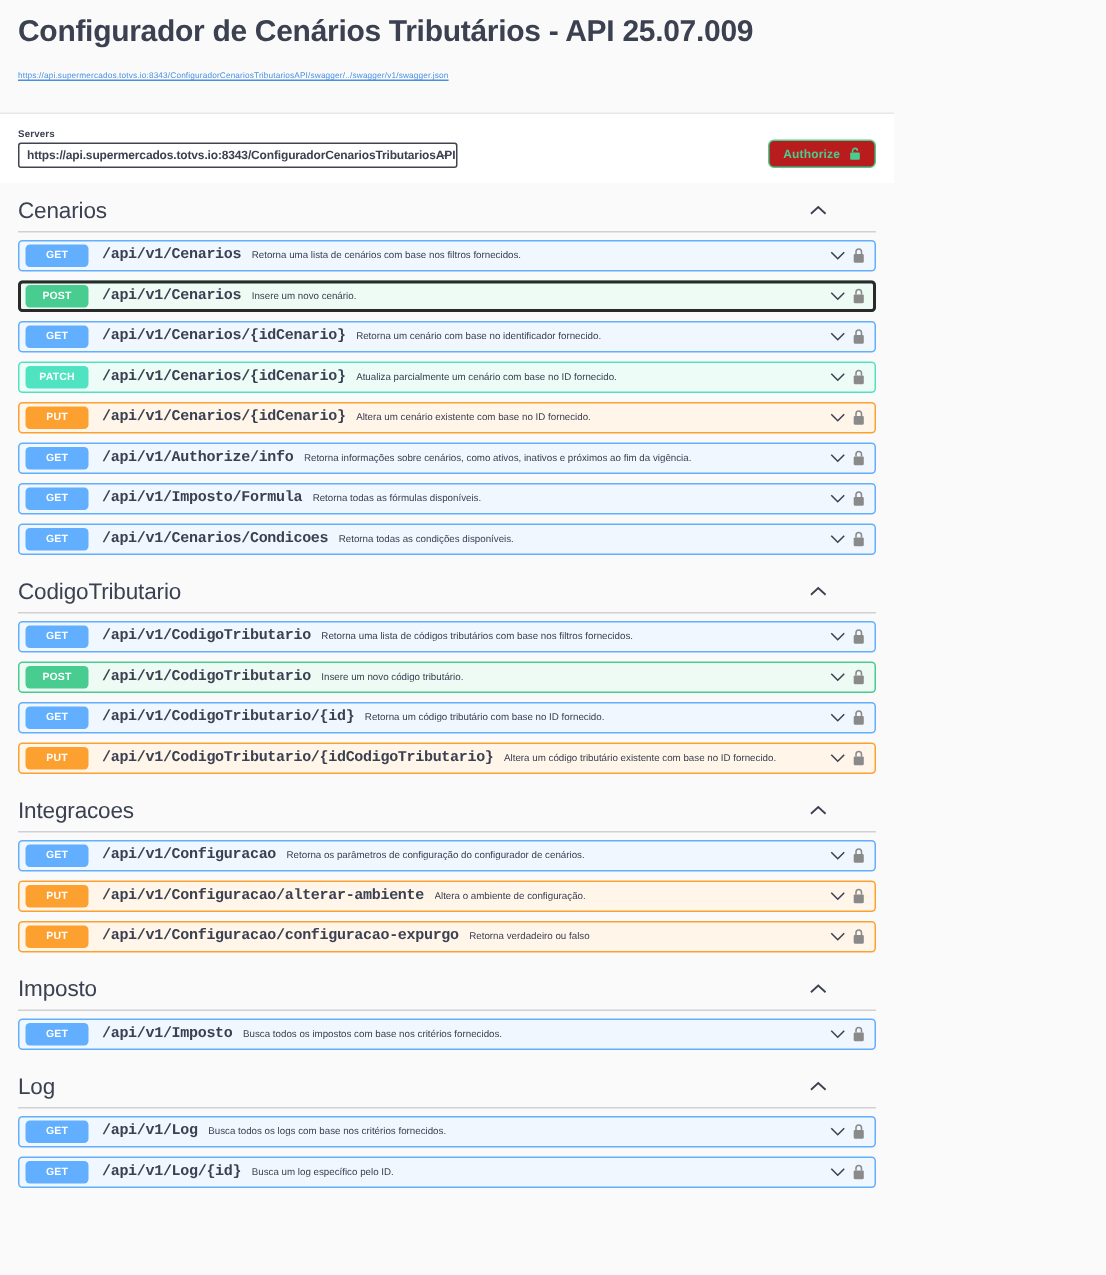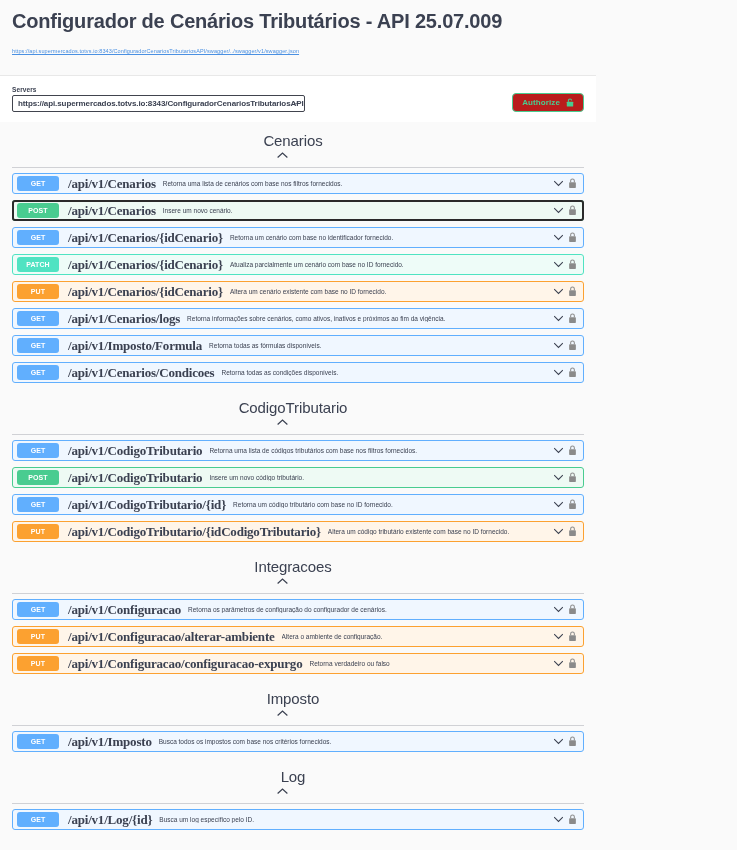--- a/index.html
+++ b/index.html
@@ -60,21 +60,20 @@
   .lock-sm { width: 8px; height: 9px; display: block; }
 
   
   .sections { padding: 0 12px; }
   .tag-section { margin-bottom: 0; }
   .tag-header {
     display: flex; align-items: center; justify-content: space-between;
     padding: 10px 10px 5px 0px; cursor: pointer;
     border-bottom: 1px solid rgba(59,65,81,0.22);
     margin-bottom: 0;
-    flex-direction: column;
   }
   .tag-name {
     font-size: 15px; color: #3b4151; font-weight: normal;
     letter-spacing: -0.1px;
   }
   .tag-arrow { width: 13px; height: 13px; margin-right: 22px; }
 
   
   .op-list { padding-top: 5px; }
   .op-row {
@@ -87,22 +86,22 @@
   .op-method {
     width: 42px; min-width: 42px; height: 15px;
     margin-left: 4px;
     border-radius: 3px;
     display: flex; align-items: center; justify-content: center;
     color: #ffffff; font-size: 7px; font-weight: bold;
     letter-spacing: 0.1px;
     font-family: "Liberation Sans", sans-serif;
   }
   .op-path {
-    font-family: Liberation Serif, serif;
-    font-size: 13px; font-weight: bold; color: #3b4151;
+    font-family: Liberation Mono, monospace;
+    font-size: 10px; font-weight: bold; color: #3b4151;
     margin-left: 9px; white-space: nowrap;
     letter-spacing: -0.2px;
   }
   .op-summary {
     font-size: 6.5px; color: #3b4151;
     margin-left: 7px; white-space: nowrap;
     overflow: hidden; text-overflow: ellipsis; flex: 1;
     letter-spacing: 0px;
   }
   .op-chevron {
@@ -219,21 +218,21 @@
             <svg class="op-chevron" viewBox="0 0 14 9">
               <path d="M1.5 1.5 L7 7 L12.5 1.5" fill="none" stroke="#3b4151" stroke-width="1.3"></path>
             </svg>
             <svg class="op-lock" viewBox="0 0 14 18">
               <rect x="1.5" y="7" width="11" height="9.5" rx="1.2" fill="#8a8a8a"></rect>
               <path d="M4 7 V4.6 a3 3 0 0 1 6 0 V7" fill="none" stroke="#8a8a8a" stroke-width="1.7"></path>
             </svg>
           </div>
           <div class="op-row r-get">
             <span class="op-method m-get">GET</span>
-            <span class="op-path">/api/v1/Cenarios/logs</span>
+            <span class="op-path">/api/v1/Authorize/info</span>
             <span class="op-summary">Retorna informações sobre cenários, como ativos, inativos e próximos ao fim da vigência.</span>
             <svg class="op-chevron" viewBox="0 0 14 9">
               <path d="M1.5 1.5 L7 7 L12.5 1.5" fill="none" stroke="#3b4151" stroke-width="1.3"></path>
             </svg>
             <svg class="op-lock" viewBox="0 0 14 18">
               <rect x="1.5" y="7" width="11" height="9.5" rx="1.2" fill="#8a8a8a"></rect>
               <path d="M4 7 V4.6 a3 3 0 0 1 6 0 V7" fill="none" stroke="#8a8a8a" stroke-width="1.7"></path>
             </svg>
           </div>
           <div class="op-row r-get">
@@ -393,20 +392,32 @@
       <div class="tag-section">
         <div class="tag-header">
           <span class="tag-name">Log</span>
           <svg class="tag-arrow" viewBox="0 0 16 10">
             <path d="M2 7.5 L8 2 L14 7.5" fill="none" stroke="#3b4151" stroke-width="1.5"></path>
           </svg>
         </div>
         <div class="op-list">
           <div class="op-row r-get">
             <span class="op-method m-get">GET</span>
+            <span class="op-path">/api/v1/Log</span>
+            <span class="op-summary">Busca todos os logs com base nos critérios fornecidos.</span>
+            <svg class="op-chevron" viewBox="0 0 14 9">
+              <path d="M1.5 1.5 L7 7 L12.5 1.5" fill="none" stroke="#3b4151" stroke-width="1.3"></path>
+            </svg>
+            <svg class="op-lock" viewBox="0 0 14 18">
+              <rect x="1.5" y="7" width="11" height="9.5" rx="1.2" fill="#8a8a8a"></rect>
+              <path d="M4 7 V4.6 a3 3 0 0 1 6 0 V7" fill="none" stroke="#8a8a8a" stroke-width="1.7"></path>
+            </svg>
+          </div>
+          <div class="op-row r-get">
+            <span class="op-method m-get">GET</span>
             <span class="op-path">/api/v1/Log/{id}</span>
             <span class="op-summary">Busca um log específico pelo ID.</span>
             <svg class="op-chevron" viewBox="0 0 14 9">
               <path d="M1.5 1.5 L7 7 L12.5 1.5" fill="none" stroke="#3b4151" stroke-width="1.3"></path>
             </svg>
             <svg class="op-lock" viewBox="0 0 14 18">
               <rect x="1.5" y="7" width="11" height="9.5" rx="1.2" fill="#8a8a8a"></rect>
               <path d="M4 7 V4.6 a3 3 0 0 1 6 0 V7" fill="none" stroke="#8a8a8a" stroke-width="1.7"></path>
             </svg>
           </div>

